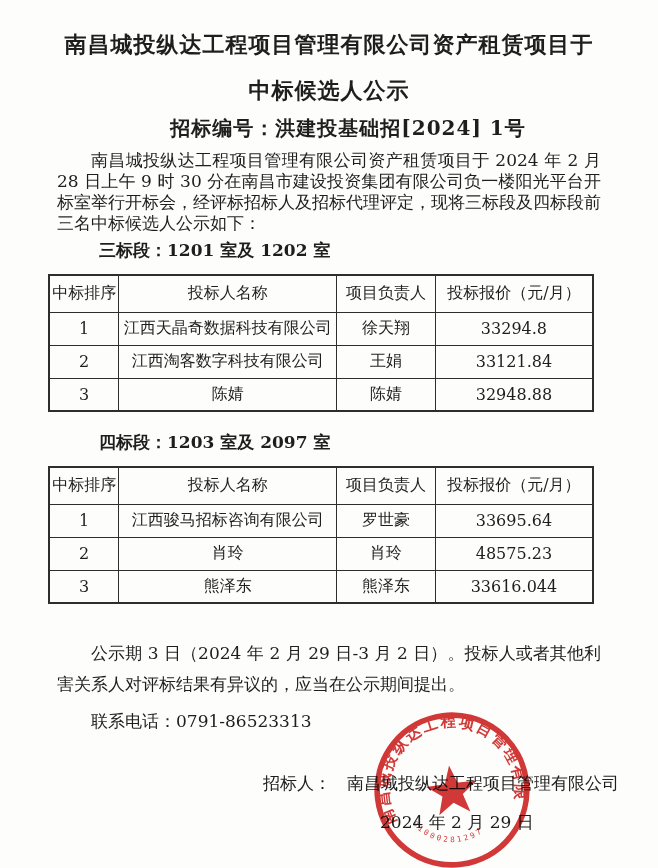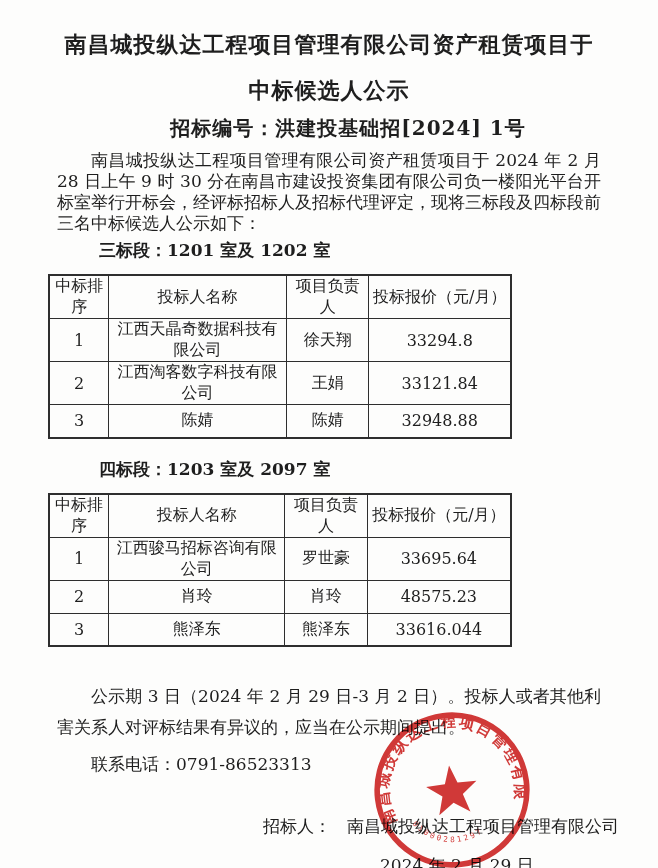--- a/index.html
+++ b/index.html
@@ -40,21 +40,21 @@
   .section-heading {
     margin:11px 0 0 99px;
     font-size:17px;
     font-weight:700;
     line-height:28px;
   }
   .section-heading.first { margin-top:2px; }
   .section-heading.second { margin-top:16px; }
   table.bid-table {
     margin:10px 0 0 48px;
-    width:464px;
+    width:546px;
     border-collapse:collapse;
     border:2px solid #2e2e2e;
     font-size:16px;
   }
   table.bid-table th, table.bid-table td {
     border:1px solid #2e2e2e;
     text-align:center;
     vertical-align:middle;
     font-weight:400;
     padding:0 2px;

